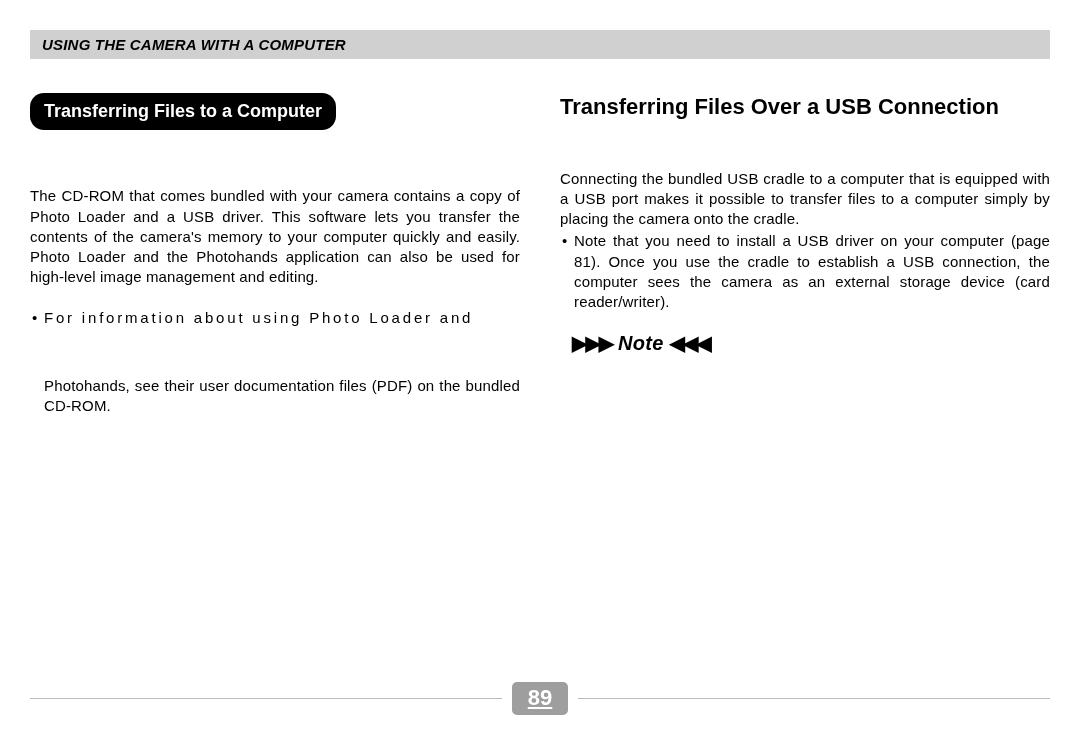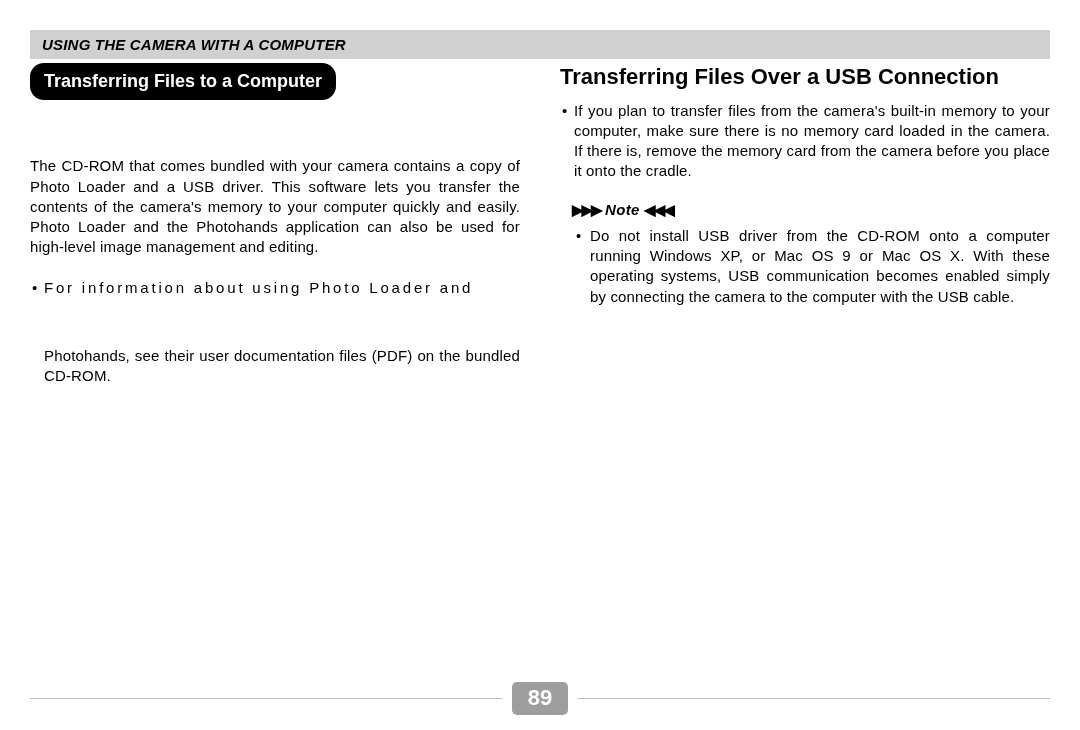--- a/index.html
+++ b/index.html
@@ -12,21 +12,21 @@
     display: flex;
     flex-direction: column;
   }
   .header-bar {
     background: #d0d0d0;
     padding: 6px 12px;
     font-weight: bold;
     font-style: italic;
     font-size: 15px;
     letter-spacing: 0.2px;
-    margin-bottom: 4px;
+    margin-bottom: 34px;
   }
   .content {
     display: flex;
     gap: 40px;
     flex: 1;
   }
   .column {
     flex: 1;
     min-width: 0;
     font-size: 15px;
@@ -65,21 +65,21 @@
     font-weight: bold;
     font-size: 22px;
     text-align: justify;
     text-align-last: left;
     margin-bottom: 10px;
     line-height: 1.25;
   }
   .note-label {
     font-weight: bold;
     font-style: italic;
-    font-size: 15px;
+    font-size: 20px;
     margin: 18px 0 6px 12px;
     letter-spacing: 0.3px;
   }
   .note-label .deco { font-style: normal; letter-spacing: -2px; }
   .note-bullet {
     text-align: justify;
     padding-left: 30px;
     position: relative;
     letter-spacing: 0.15px;
   }
@@ -100,20 +100,21 @@
     background: #bcbcbc;
   }
   .page-badge {
     background: #9e9e9e;
     color: #fff;
     font-weight: bold;
     font-size: 22px;
     padding: 3px 16px 4px 16px;
     border-radius: 5px;
     margin: 0 10px;
+    text-decoration: underline;
   }
 </style>
 </head>
 <body>
 
 <div class="header-bar">
   <span>USING THE CAMERA WITH A COMPUTER</span>
 </div>
 
 <div class="content">
@@ -122,28 +123,28 @@
     <div class="pill-heading">
       <span>Transferring Files to a Computer</span>
     </div>
     <div class="para">The CD-ROM that comes bundled with your camera contains a copy of Photo Loader and a USB driver. This software lets you transfer the contents of the camera's memory to your computer quickly and easily.  Photo Loader and the Photohands application can also be used for high-level image management and editing.</div>
     <div class="bullet wide">For information about using Photo Loader and</div>
     <div class="para" style="padding-left:14px;">Photohands, see their user documentation files (PDF) on the bundled CD-ROM.</div>
   </div>
 
   <div class="column">
     <div class="h2-title">Transferring Files Over a USB Connection</div>
-    <div class="bullet">If you plan to transfer files from the camera's built-in memory to your computer, make sure there is no memory card loaded in the camera. If there is, remove the memory card from the camera before you place it onto the cradle.</div>
+    <div class="para">Connecting the bundled USB cradle to a computer that is equipped with a USB port makes it possible to transfer files to a computer simply by placing the camera onto the cradle.</div>
+    <div class="bullet">Note that you need to install a USB driver on your computer (page 81). Once you use the cradle to establish a USB connection, the computer sees the camera as an external storage device (card reader/writer).</div>
 
     <div class="note-label">
       <span class="deco">▶▶▶</span>
       <span>Note</span>
       <span class="deco">◀◀◀</span>
     </div>
-    <div class="note-bullet">Do not install USB driver from the CD-ROM onto a computer running Windows XP, or Mac OS 9 or Mac OS X. With these operating systems, USB communication becomes enabled simply by connecting the camera to the computer with the USB cable.</div>
   </div>
 
 </div>
 
 <div class="footer">
   <div class="rule"></div>
   <div class="page-badge">
     <span>89</span>
   </div>
   <div class="rule"></div>

